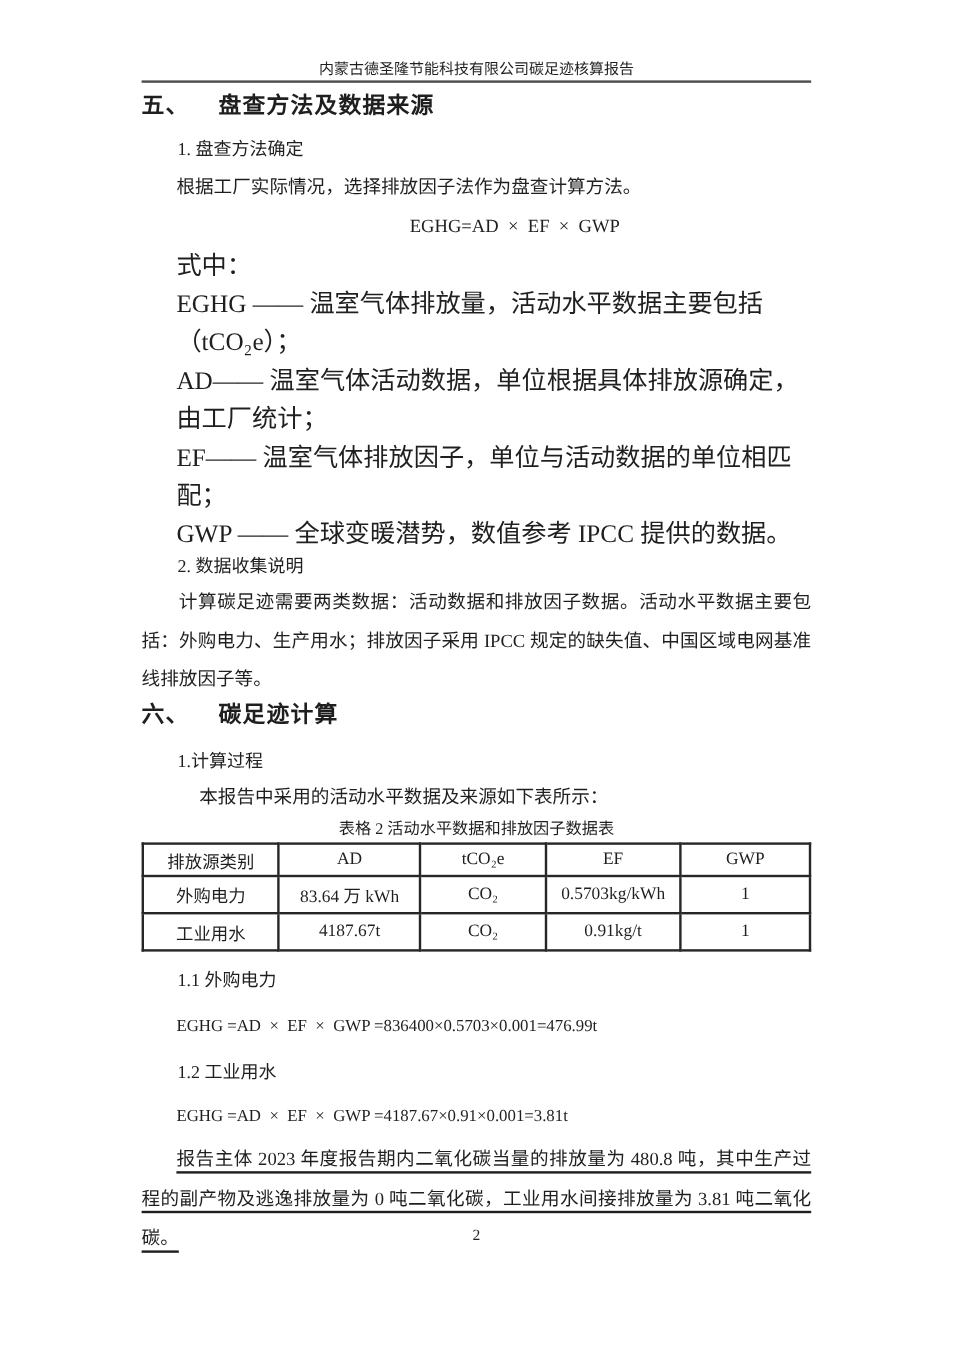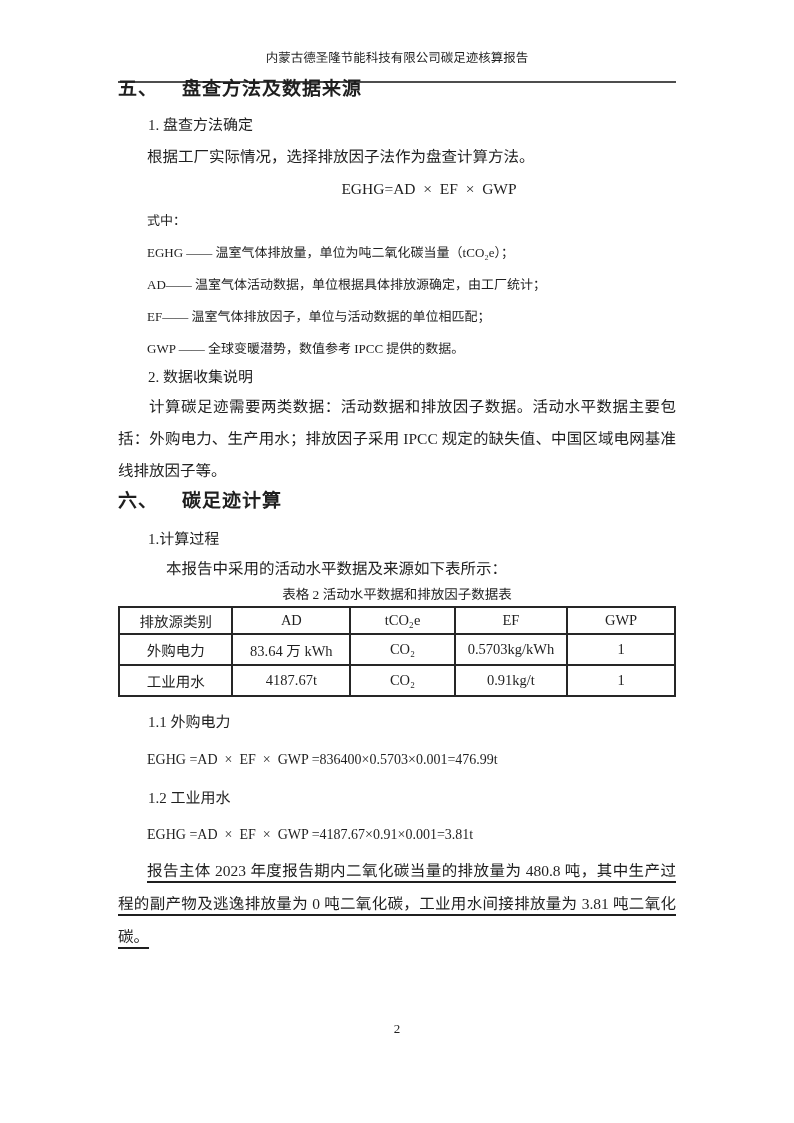--- a/index.html
+++ b/index.html
@@ -15,21 +15,21 @@
     overflow: hidden;
   }
   .page-header {
     position: absolute;
     top: 50px;
     left: 118px;
     width: 558px;
     text-align: center;
     font-size: 12.5px;
     line-height: 17px;
-    padding-bottom: 14px;
+    padding-bottom: 0;
     border-bottom: 2px solid #4d4d4d;
   }
   .content {
     position: absolute;
     top: 75px;
     left: 118px;
     width: 558px;
   }
   h1.sec-heading {
     font-size: 19px;
@@ -62,21 +62,21 @@
   p.indent48 { margin-top: 2px; text-indent: 48px; }
   .formula {
     font-size: 15.5px;
     line-height: 32px;
     margin: 0;
     text-align: center;
     padding-left: 64px;
     white-space: pre-wrap;
   }
   .where-label, .def-line {
-    font-size: 13px;
+    font-size: 21px;
     line-height: 32px;
     margin: 0;
     padding-left: 29px;
     white-space: pre-wrap;
   }
   .table-caption {
     font-size: 13.5px;
     line-height: 20px;
     margin: 0;
     text-align: center;
@@ -141,21 +141,21 @@
 
     <h2 class="sub-heading">1. 盘查方法确定</h2>
 
     <p class="body-text intro">根据工厂实际情况，选择排放因子法作为盘查计算方法。</p>
 
     <p class="formula">EGHG=AD  ×  EF  ×  GWP</p>
 
     <p class="where-label">式中：</p>
 
     <div>
-      <p class="def-line">EGHG —— 温室气体排放量，单位为吨二氧化碳当量（tCO₂e）；</p>
+      <p class="def-line">EGHG —— 温室气体排放量，活动水平数据主要包括（tCO₂e）；</p>
       <p class="def-line">AD—— 温室气体活动数据，单位根据具体排放源确定，由工厂统计；</p>
       <p class="def-line">EF—— 温室气体排放因子，单位与活动数据的单位相匹配；</p>
       <p class="def-line">GWP —— 全球变暖潜势，数值参考 IPCC 提供的数据。</p>
     </div>
 
     <h2 class="sub-heading tight">2. 数据收集说明</h2>
 
     <p class="body-text indent31">计算碳足迹需要两类数据：活动数据和排放因子数据。活动水平数据主要包括：外购电力、生产用水；排放因子采用 IPCC 规定的缺失值、中国区域电网基准线排放因子等。</p>
 
     <h1 class="sec-heading mt-s6">

